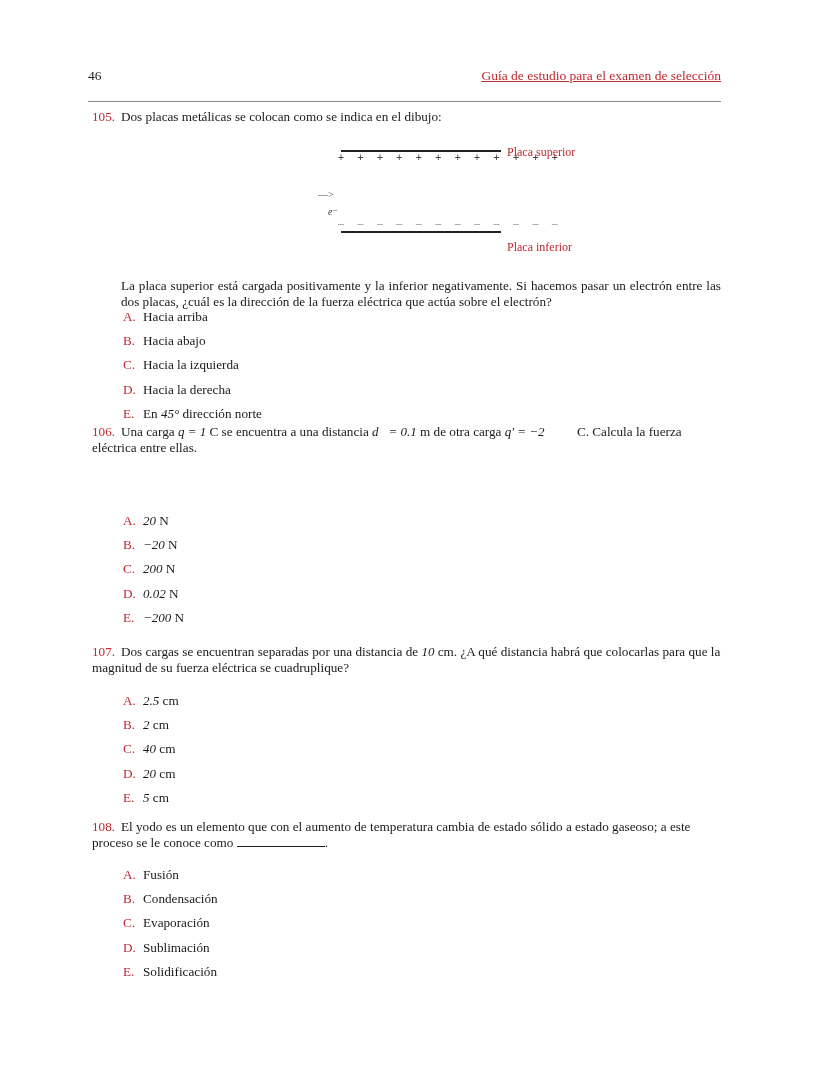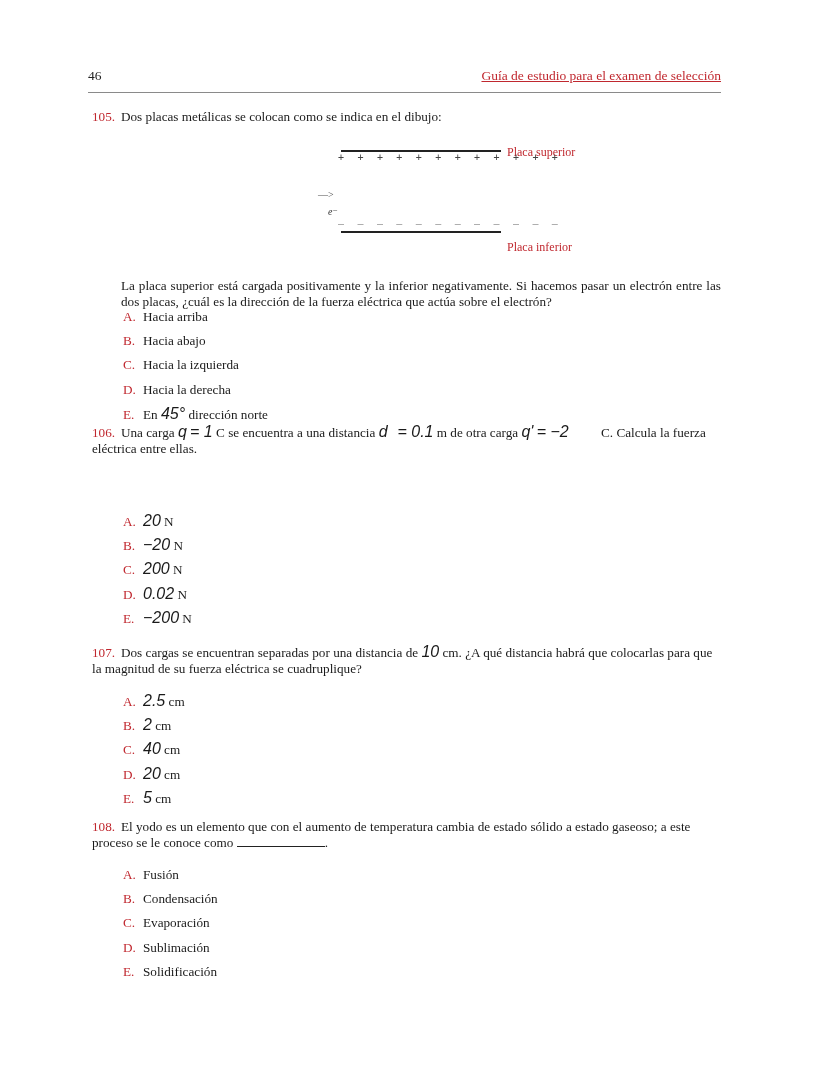--- a/index.html
+++ b/index.html
@@ -5,34 +5,34 @@
     html, body { margin: 0; padding: 0; background: #ffffff; }
     body {
       width: 828px; height: 1071px; position: relative; overflow: hidden;
       font-family: "Liberation Serif", "DejaVu Serif", serif;
       color: #1a1a1a; font-size: 13.2px;
     }
     .header {
       position: absolute; left: 88px; top: 66px; width: 633px;
       height: 18px; border-bottom: 1px solid #8a8a8a;
       display: flex; justify-content: space-between; align-items: flex-end;
-      padding-bottom: 8px;
+      padding-bottom: 17px;
     }
     .header .pnum { font-size: 13.5px; color: #222; }
     .header .title { font-size: 13.5px; color: #c0282f; text-decoration: underline; }
     .q {
       position: absolute; left: 92px; width: 630px; line-height: 16px;
     }
     .qnum { color: #c0282f; display: inline-block; width: 29px; }
     .qtext { display: inline; }
     .indent { padding-left: 29px; }
     .opts { position: absolute; left: 123px; }
     .opt { height: 24.2px; line-height: 16px; white-space: nowrap; }
     .opt .lbl { color: #c0282f; display: inline-block; width: 20px; }
-    .m { font-family: Liberation Sans, sans-serif; font-style: italic; font-size: 16px; margin-top: 45px; }
+    .m { font-family: Liberation Serif, serif; font-style: italic; font-size: 13px; margin-top: 45px; }
     .diagram { position: absolute; left: 300px; top: 135px; width: 300px; height: 110px; }
     .plate { position: absolute; height: 1.5px; background: #222; }
     .charges { position: absolute; font-family: "DejaVu Sans Mono", monospace; font-size: 10px; color: #444; letter-spacing: 3.7px; white-space: nowrap; }
     .plabel { position: absolute; color: #c0282f; font-size: 12px; white-space: nowrap; }
     .arrow { position: absolute; font-size: 10px; color: #555; }
     .eminus { position: absolute; font-style: italic; font-size: 10px; color: #333; }
     .blank { display: inline-block; width: 88px; border-bottom: 1px solid #222; height: 10px; }
     .row2 { margin-top: 6px; }
   </style>
 </head>

